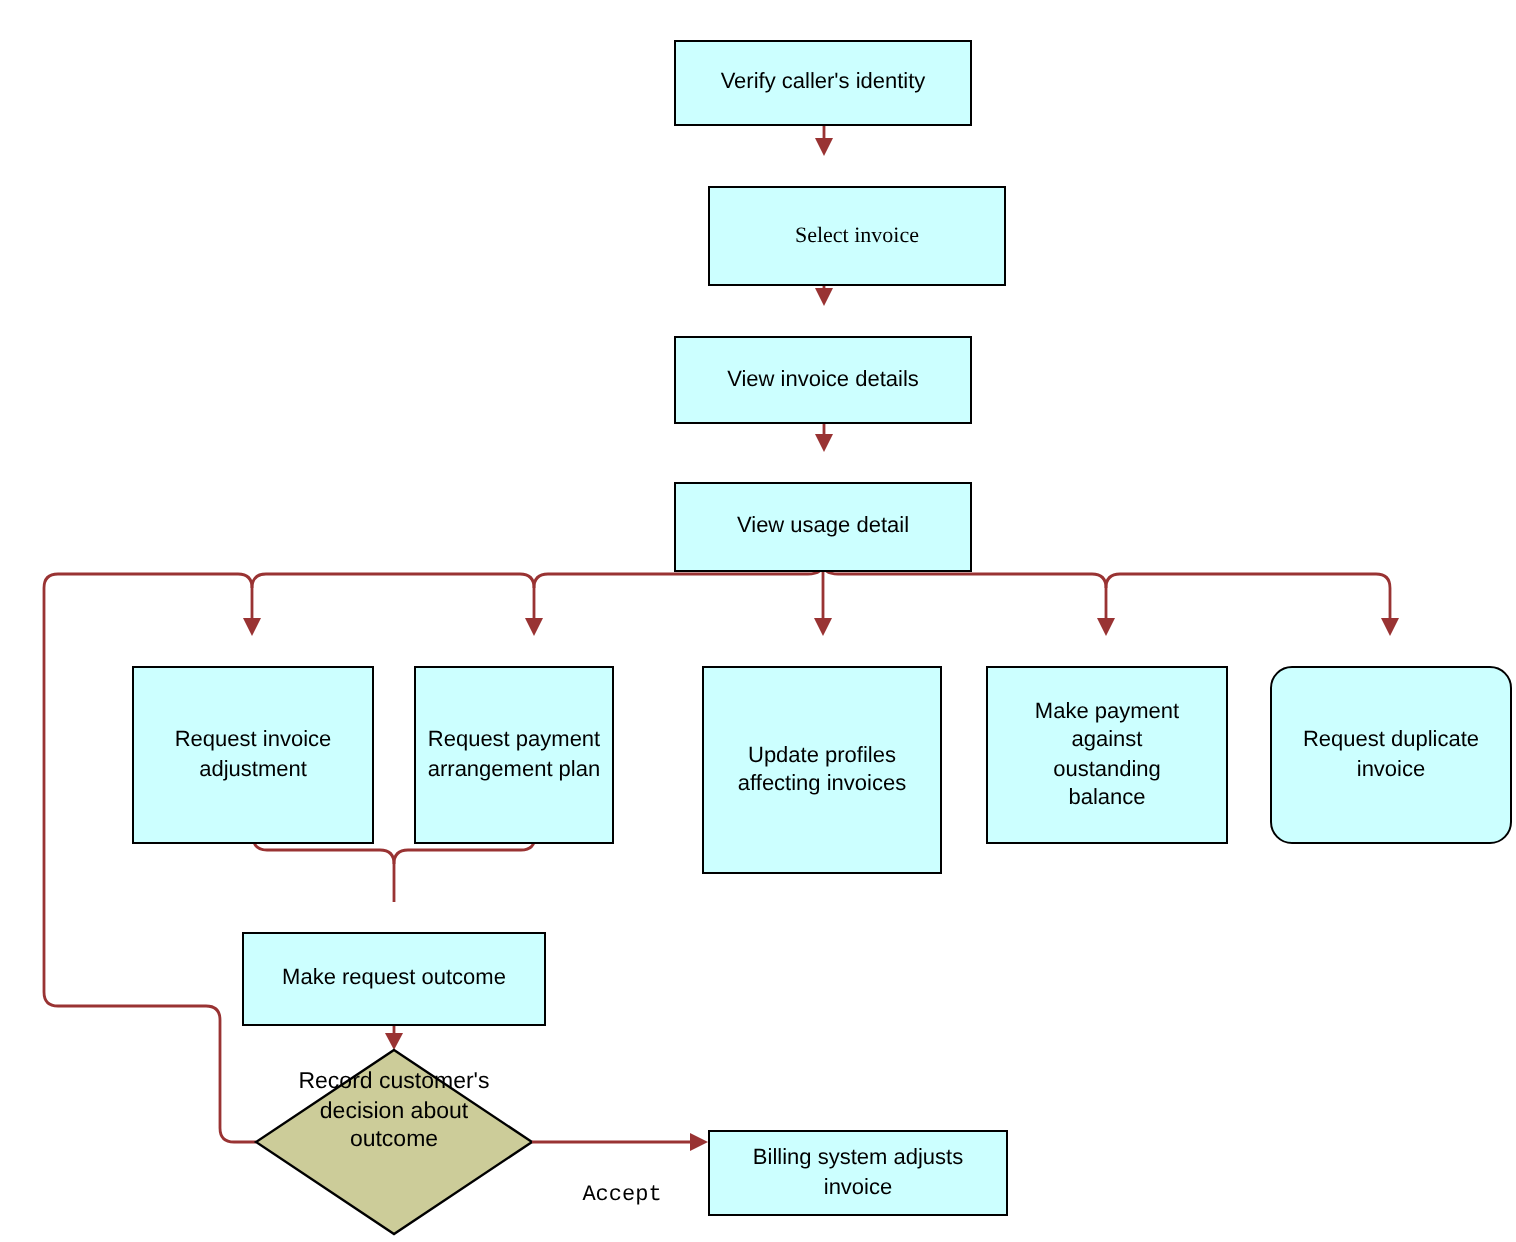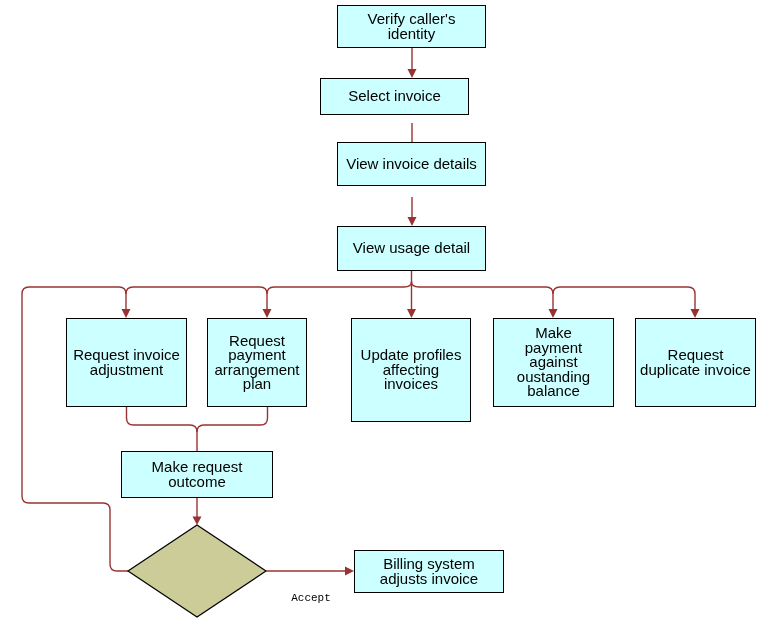--- a/index.html
+++ b/index.html
@@ -37,22 +37,23 @@
 
   .node {
     position: absolute;
     box-sizing: border-box;
     background: var(--process-fill, #ccffff);
     border: 1.5px solid var(--shape-border, #000000);
     display: flex;
     align-items: center;
     justify-content: center;
     text-align: center;
-    font-size: 15px;
+    font-size: 11px;
     line-height: 14.5px;
+    margin-top: 15px;
   }
   .node .lbl { display: block; padding: 0 4px; }
   .node .lbl.narrow { max-width: 80px; }
 
   .decision-label {
     position: absolute;
     left: 140px;
     top: 534px;
     width: 114px;
     text-align: center;
@@ -140,25 +141,25 @@
     <g>
       <path d="M266 571 H345"></path>
       <polygon class="ah" points="345,566.5 345,575.5 354,571"></polygon>
     </g>
   </svg>
 
   <div class="node" style="left:337px; top:5px; width:149px; height:43px;">
     <span class="lbl">Verify caller's identity</span>
   </div>
 
-  <div class="node" style="left:320px; top:78px; width:149px; height:37px;">
+  <div class="node" style="left:354px; top:78px; width:149px; height:50px;font-family:Liberation Serif, serif;">
     <span class="lbl">Select invoice</span>
   </div>
 
-  <div class="node" style="left:337px; top:142px; width:149px; height:44px;">
+  <div class="node" style="left:337px; top:153px; width:149px; height:44px;">
     <span class="lbl">View invoice details</span>
   </div>
 
   <div class="node" style="left:337px; top:226px; width:149px; height:45px;">
     <span class="lbl">View usage detail</span>
   </div>
 
   <div class="node" style="left:66px; top:318px; width:121px; height:89px;">
     <span class="lbl">Request invoice adjustment</span>
   </div>
@@ -168,28 +169,29 @@
   </div>
 
   <div class="node" style="left:351px; top:318px; width:120px; height:104px;">
     <span class="lbl">Update profiles affecting invoices</span>
   </div>
 
   <div class="node" style="left:493px; top:318px; width:121px; height:89px;">
     <span class="lbl narrow">Make payment against oustanding balance</span>
   </div>
 
-  <div class="node" style="left:635px; top:318px; width:121px; height:89px;">
+  <div class="node" style="left:635px; top:318px; width:121px; height:89px;border-radius:11px;">
     <span class="lbl">Request duplicate invoice</span>
   </div>
 
   <div class="node" style="left:121px; top:451px; width:152px; height:47px;">
     <span class="lbl">Make request outcome</span>
   </div>
 
   <div class="node" style="left:354px; top:550px; width:150px; height:43px;">
     <span class="lbl">Billing system adjusts invoice</span>
   </div>
 
+  <div class="decision-label">Record customer's decision about outcome</div>
 
   <div class="edge-label">Accept</div>
 
 </div>
 
 </body></html>

